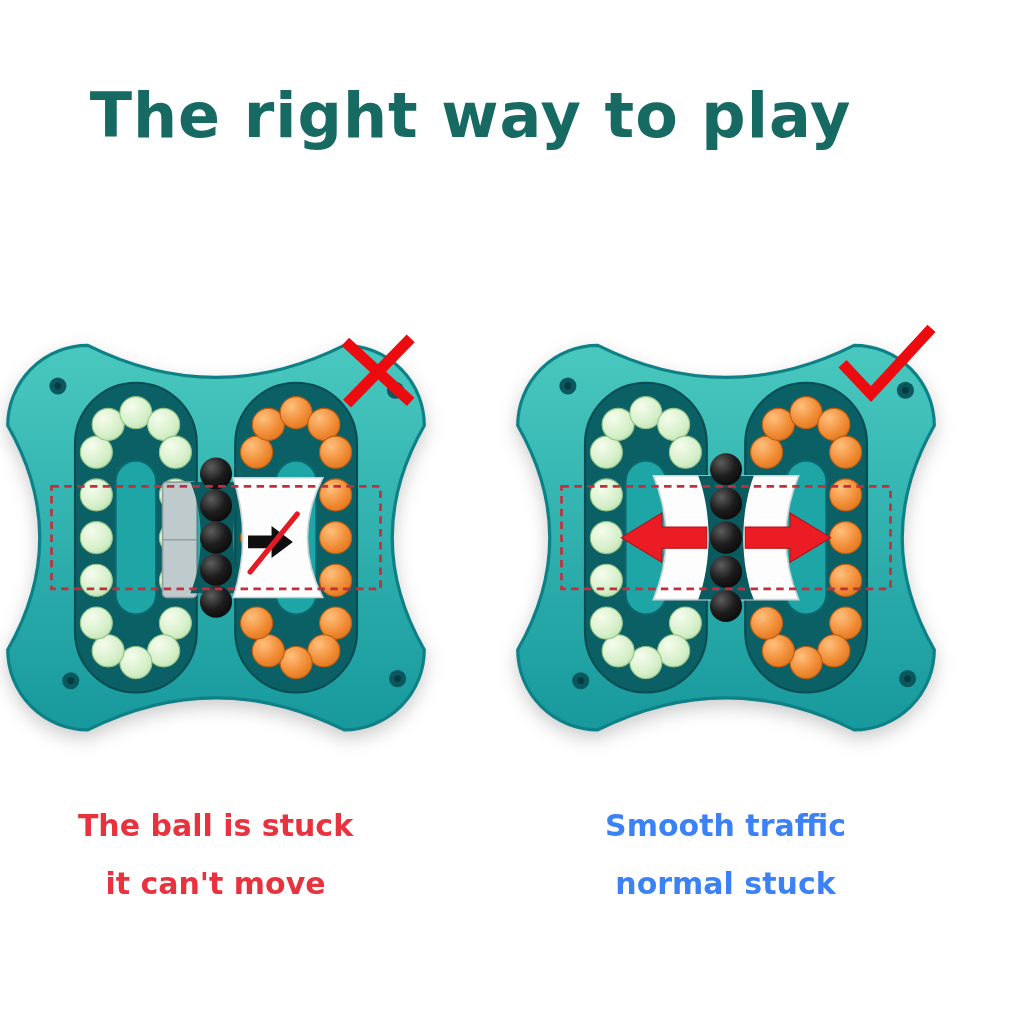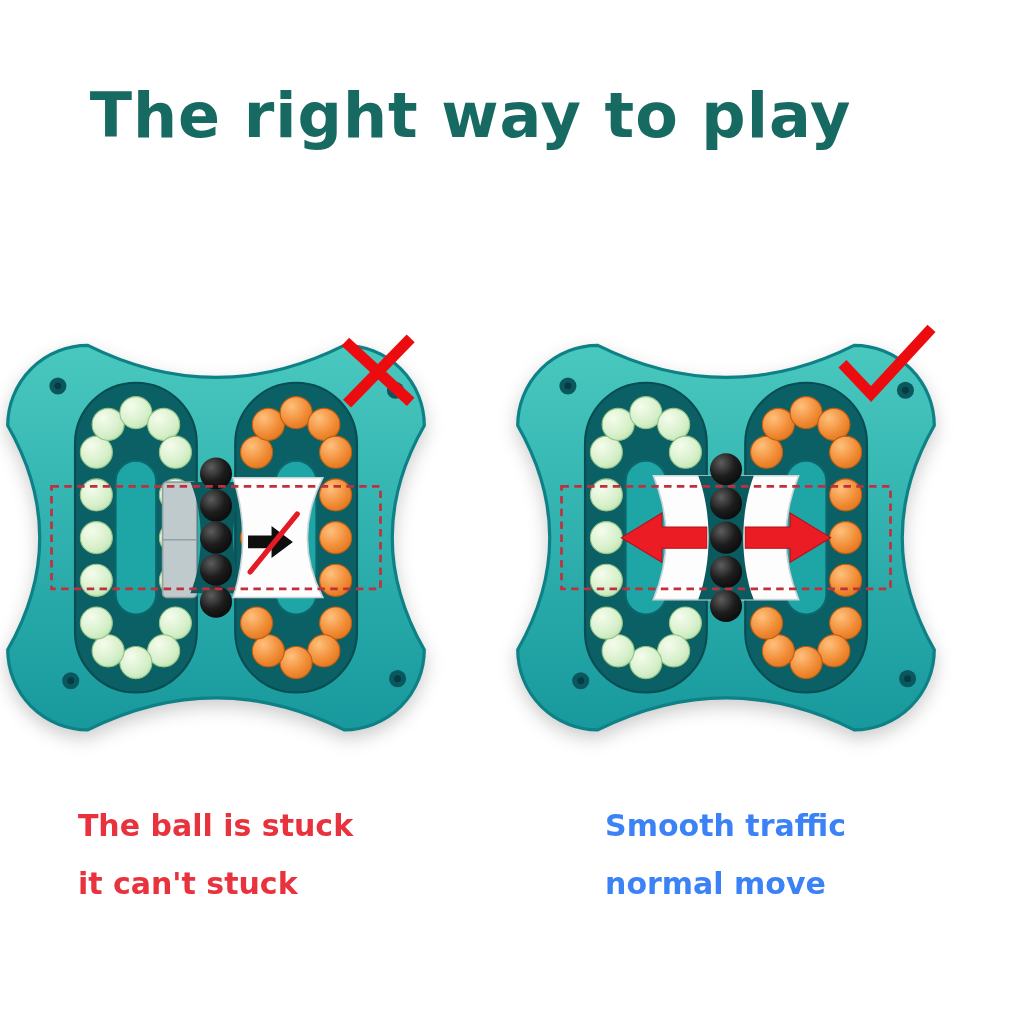--- a/index.html
+++ b/index.html
@@ -14,21 +14,21 @@
   }
   .panels{
     display:flex;justify-content:center;gap:40px;margin-top:176px;
   }
   .panel{width:470px;display:flex;flex-direction:column;align-items:center;}
   .toy-wrap{position:relative;width:470px;}
   .toy-wrap svg.toy{display:block;width:470px;height:auto;filter:drop-shadow(0 7px 9px rgba(0,0,0,0.20));}
   .mark{position:absolute;}
   .mark-cross{top:4px;right:26px;width:94px;height:86px;}
   .mark-check{top:-4px;right:14px;width:120px;height:84px;}
-  .caption{margin-top:46px;font-size:30px;font-weight:600;line-height:1.92;}
+  .caption{margin-top:46px;text-align:center;font-size:30px;font-weight:600;line-height:1.92;}
   .caption.wrong{color:#e8323e;}
   .caption.right{color:#3b82f6;}
 </style>
 </head>
 <body>
 
 <div class="sheet">
 
   <h1 class="title">The right way to play</h1>
 
@@ -142,21 +142,21 @@
         </svg>
 
         <svg class="mark mark-cross" viewBox="0 0 100 100" xmlns="http://www.w3.org/2000/svg">
           <line x1="12" y1="16" x2="88" y2="86" stroke="#ec0c10" stroke-width="13"></line>
           <line x1="88" y1="12" x2="14" y2="88" stroke="#ec0c10" stroke-width="13"></line>
         </svg>
       </div>
 
       <div class="caption wrong">
         <div>The ball is stuck</div>
-        <div>it can't stuck</div>
+        <div>it can't move</div>
       </div>
     </div>
 
     <div class="panel">
       <div class="toy-wrap">
         <svg class="toy" viewBox="0 0 440 400" xmlns="http://www.w3.org/2000/svg">
           <defs>
             <linearGradient id="bodyR" x1="0" y1="0" x2="0" y2="1">
               <stop offset="0" stop-color="#49c8bf"></stop>
                 <stop offset="1" stop-color="#17999d"></stop>
@@ -258,18 +258,18 @@
           <rect x="66" y="152" width="308" height="96" fill="none" stroke="#c0303c" stroke-width="2.5" stroke-dasharray="7 5"></rect>
         </svg>
 
         <svg class="mark mark-check" viewBox="0 0 130 100" xmlns="http://www.w3.org/2000/svg">
           <polyline points="12,52 46,88 118,10" fill="none" stroke="#ec0c10" stroke-width="13"></polyline>
         </svg>
       </div>
 
       <div class="caption right">
         <div>Smooth traffic</div>
-        <div>normal move</div>
+        <div>normal stuck</div>
       </div>
     </div>
 
   </div>
 </div>
 
 </body></html>

